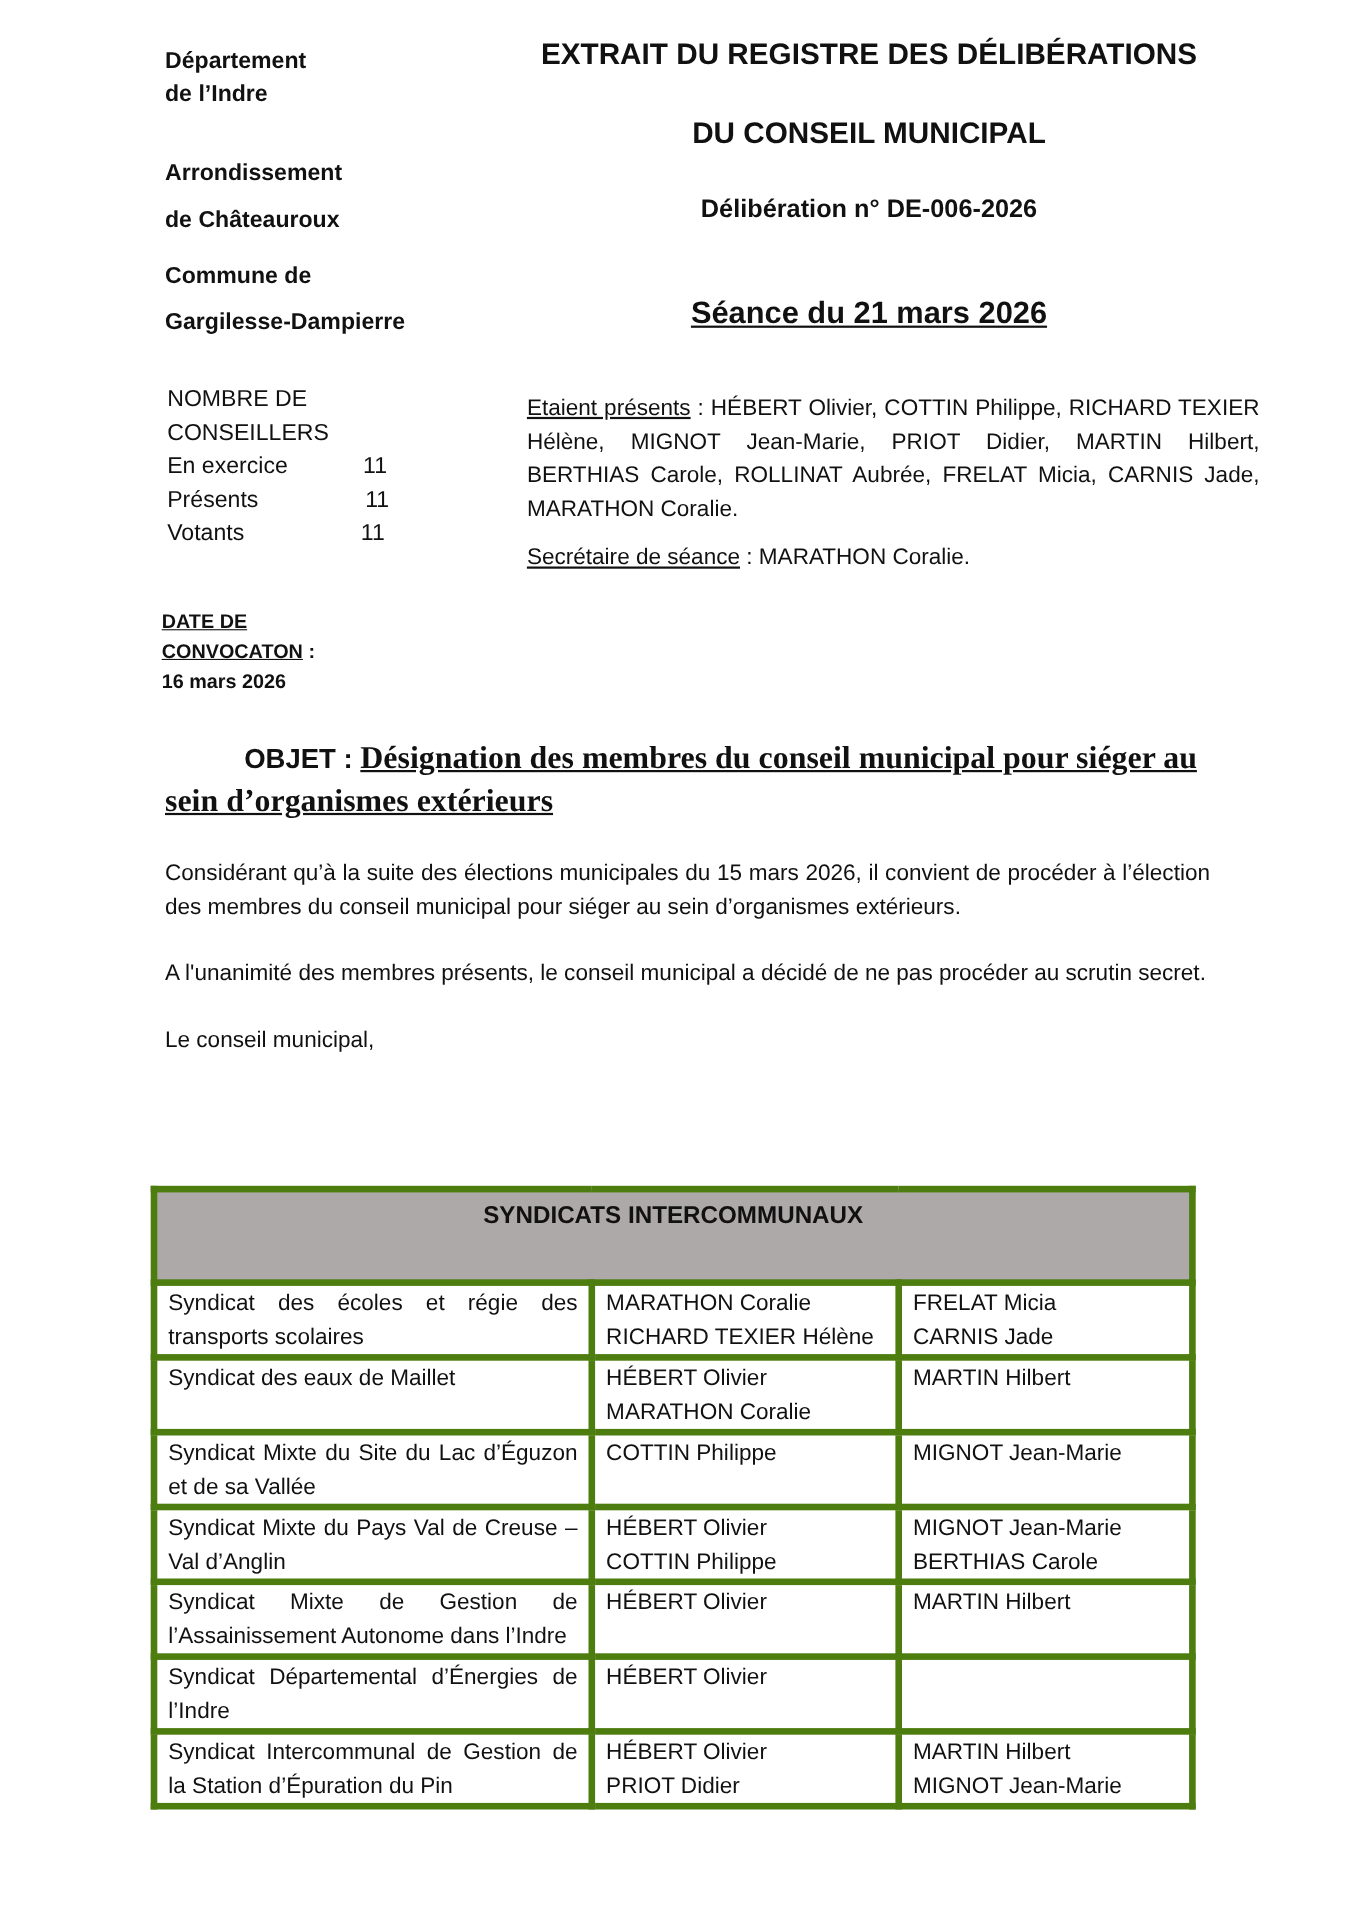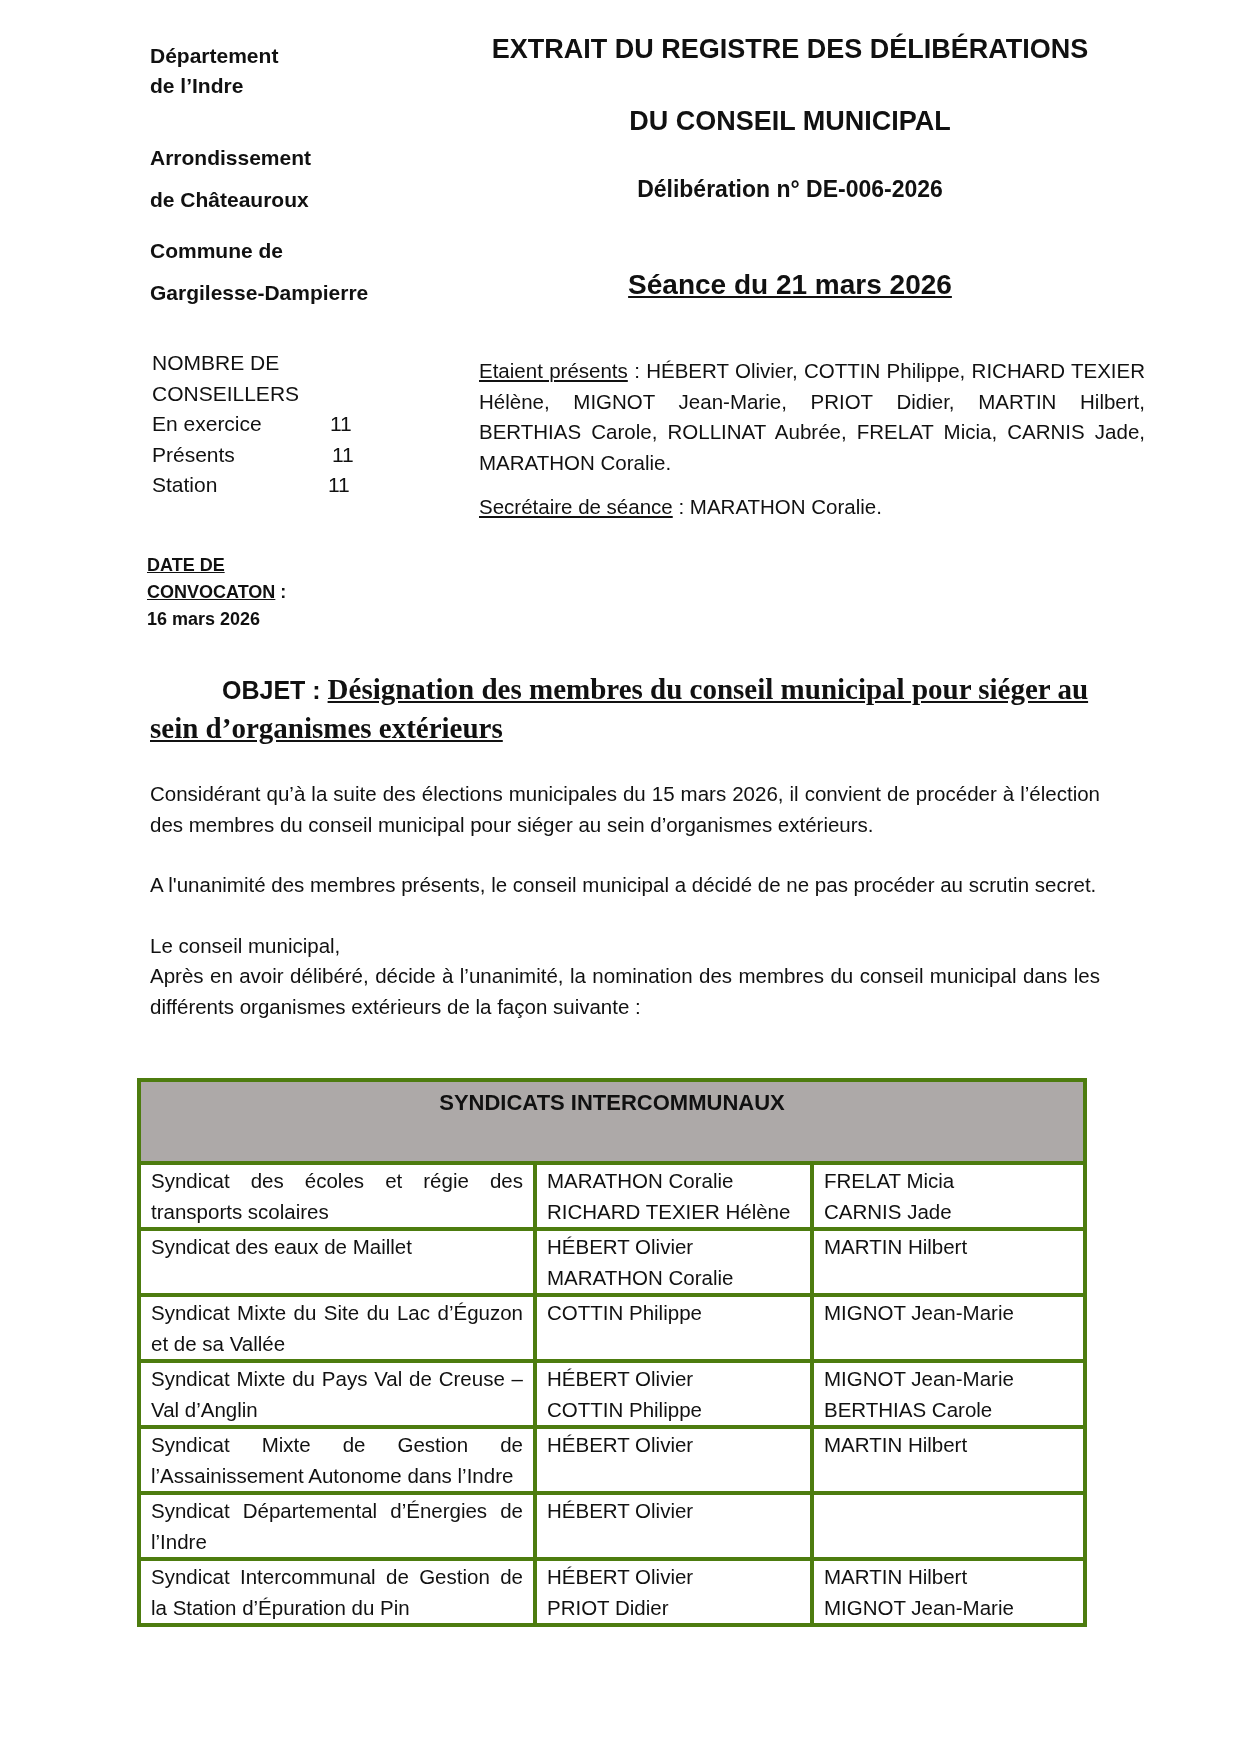--- a/index.html
+++ b/index.html
@@ -13,21 +13,21 @@
   .conv { left: 147px; top: 552px; font-size: 18px; font-weight: bold; line-height: 27px; }
   .u { text-decoration: underline; }
   .intro { left: 479px; top: 356px; width: 666px; font-size: 20.5px; line-height: 30.5px; text-align: justify; }
   .intro p { margin: 0 0 14px 0; }
   .objet { left: 150px; top: 670px; width: 960px; font-family: "Liberation Serif", serif; font-weight: bold; font-size: 29px; line-height: 38px; }
   .objet .kw { font-family: "Liberation Sans", sans-serif; font-size: 25px; }
   .body { left: 150px; top: 779px; width: 950px; font-size: 20.5px; line-height: 30.5px; text-align: justify; }
   .body p { margin: 0 0 30px 0; }
   .body p.tight { margin: 0; }
   table { position: absolute; left: 137px; top: 1078px; width: 950px; border-collapse: collapse; font-size: 20.5px; }
-  th, td { border: 4px solid #4d7c0f; vertical-align: top; }
+  th, td { border: 6px solid #4d7c0f; vertical-align: top; }
   .sec-head { background: #ada9a8; height: 70px; font-weight: bold; font-size: 22px; text-align: center; vertical-align: top; padding-top: 8px; }
   .col-head { font-weight: bold; font-size: 23px; text-align: center; line-height: 31px; padding: 6px 4px 0 4px; height: 57px; }
   td { padding: 1px 10px 0 10px; line-height: 30.5px; }
   td.name { text-align: justify; text-align-last: left; width: 372px; margin-top: 21px; }
   td.tit { width: 253px; }
 </style>
 </head>
 <body>
 
 <div class="abs left-head" style="top:41px;">
@@ -53,21 +53,21 @@
   <div>CONSEILLERS</div>
   <div class="row">
       <span class="lbl">En exercice</span>
       <span>11</span>
     </div>
   <div class="row">
       <span class="lbl" style="width:180px;">Présents</span>
       <span>11</span>
     </div>
   <div class="row">
-      <span class="lbl" style="width:176px;">Station</span>
+      <span class="lbl" style="width:176px;">Votants</span>
       <span>11</span>
     </div>
 </div>
 
 <div class="abs conv">
   <div><span class="u">DATE DE</span></div>
   <div><span class="u">CONVOCATON</span><span> :</span></div>
   <div>16 mars 2026</div>
 </div>
 
@@ -77,21 +77,20 @@
 </div>
 
 <div class="abs objet">
   <span style="display:inline-block; width:72px;"></span><span class="kw">OBJET : </span><span class="u">Désignation des membres du conseil municipal pour siéger au sein d’organismes extérieurs</span>
 </div>
 
 <div class="abs body">
   <p>Considérant qu’à la suite des élections municipales du 15 mars 2026, il convient de procéder à l’élection des membres du conseil municipal pour siéger au sein d’organismes extérieurs.</p>
   <p>A l'unanimité des membres présents, le conseil municipal a décidé de ne pas procéder au scrutin secret.</p>
   <p class="tight">Le conseil municipal,</p>
-  <p>Après en avoir délibéré, décide à l’unanimité, la nomination des membres du conseil municipal dans les différents organismes extérieurs de la façon suivante :</p>
 </div>
 
 <table>
   <tbody>
       <tr>
     <th colspan="3" class="sec-head">SYNDICATS INTERCOMMUNAUX</th>
   </tr>
   <tr>
     <td class="name">Syndicat des écoles et régie des transports scolaires</td>
     <td class="tit">

